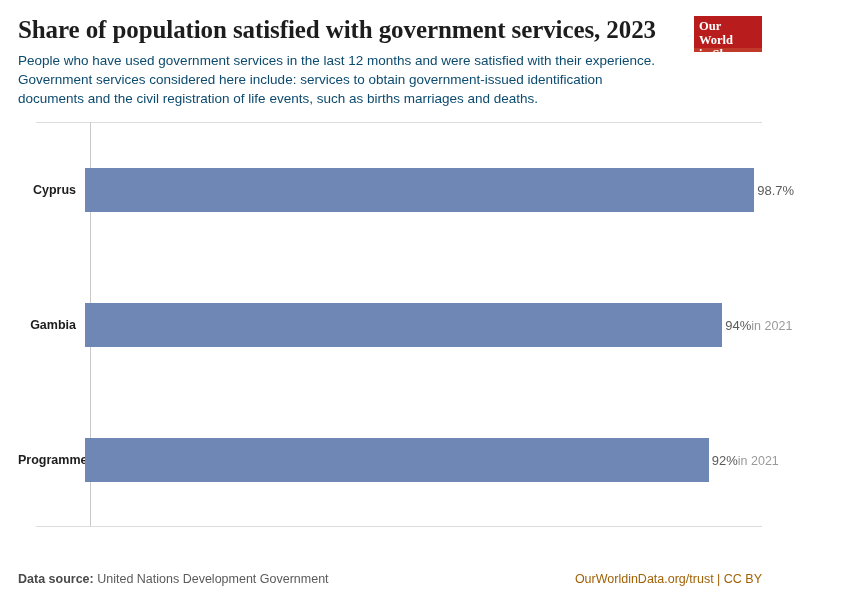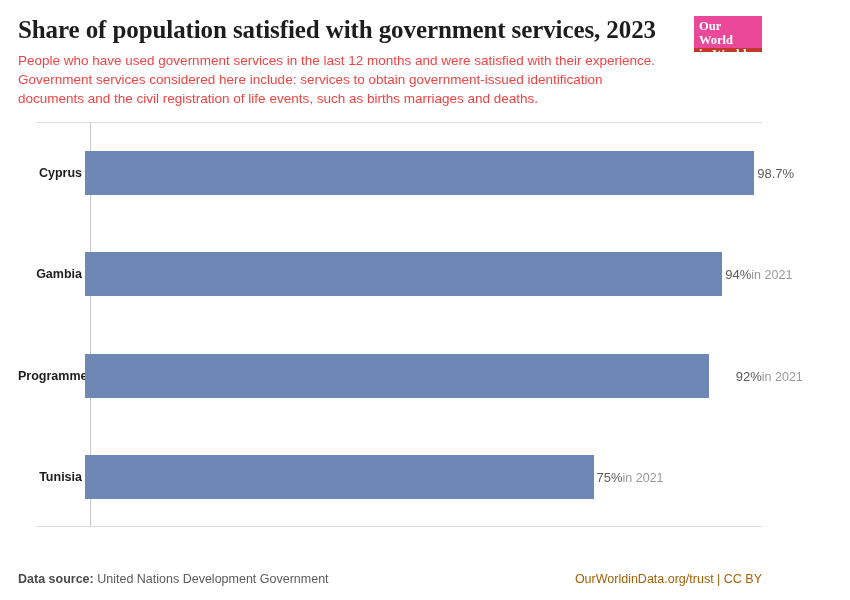--- a/index.html
+++ b/index.html
@@ -31,31 +31,31 @@
     font-size: 25px;
     font-weight: 700;
     line-height: 1.12;
     color: #1d1d1d;
     margin: 0 0 7px 0;
     letter-spacing: -0.1px;
   }
   .subtitle {
     font-size: 13.5px;
     line-height: 1.42;
-    color: #ef4444;
+    color: #0c4a6e;
     margin: 0;
     max-width: 730px;
   }
   .logo {
     position: absolute;
     top: 0px;
     right: 0px;
     width: 68px;
     height: 36px;
-    background: #ec4899;
+    background: #b91c1c;
     color: #ffffff;
     font-family: "Liberation Serif", serif;
     font-weight: 700;
     font-size: 12.5px;
     line-height: 1.12;
     padding: 3px 5px 0 5px;
     box-sizing: border-box;
     border-bottom: 4px solid #c0392b;
   }
   
@@ -100,21 +100,21 @@
   }
   .row {
     position: relative;
     height: 44px;
     display: flex;
     align-items: center;
   }
   .row-label {
     width: 66px;
     text-align: right;
-    padding-right: 2px;
+    padding-right: 8px;
     font-size: 12.5px;
     font-weight: 700;
     color: #1d1d1d;
     box-sizing: border-box;
     flex: 0 0 66px;
   }
   .bar-track {
     position: relative;
     flex: 1 1 auto;
     height: 44px;
@@ -162,21 +162,21 @@
 </head>
 <body>
 
 <div class="page">
 
   <div class="header">
     <h1 class="title">Share of population satisfied with government services, 2023</h1>
     <p class="subtitle">People who have used government services in the last 12 months and were satisfied with their experience. Government services considered here include: services to obtain government-issued identification documents and the civil registration of life events, such as births marriages and deaths.</p>
     <div class="logo">
       <div>Our World</div>
-      <div>in World</div>
+      <div>in Share</div>
     </div>
   </div>
 
   <div class="chart-wrap">
     <div class="rule-top"></div>
     <div class="axis-line"></div>
     <div class="rows" id="bar-rows">
         <div class="row">
           <div class="row-label">Cyprus</div>
           <div class="bar-track">
@@ -188,28 +188,21 @@
           <div class="row-label">Gambia</div>
           <div class="bar-track">
             <div class="bar" style="width: 94%; background: rgb(110, 135, 180);"></div>
             <div class="bar-value" style="left: 94%;"><span>94%</span><span class="note">in 2021</span></div>
           </div>
         </div>
         <div class="row">
           <div class="row-label">Programme</div>
           <div class="bar-track">
             <div class="bar" style="width: 92%; background: rgb(110, 135, 180);"></div>
-            <div class="bar-value" style="left: 92%; margin-left: 24px;"><span>92%</span><span class="note">in 2021</span></div>
-          </div>
-        </div>
-        <div class="row">
-          <div class="row-label">Tunisia</div>
-          <div class="bar-track">
-            <div class="bar" style="width: 75%; background: rgb(110, 135, 180);"></div>
-            <div class="bar-value" style="left: 75%;"><span>75%</span><span class="note">in 2021</span></div>
+            <div class="bar-value" style="left: 92%;"><span>92%</span><span class="note">in 2021</span></div>
           </div>
         </div>
       </div>
     <div class="rule-bottom"></div>
   </div>
 
   <div class="footer">
     <div>
       <span class="src-label">Data source:</span>
       <span>United Nations Development Government</span>

